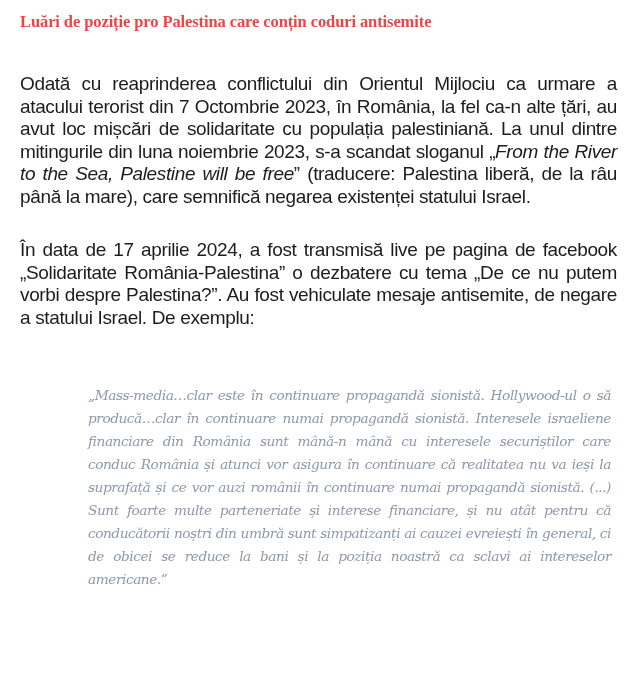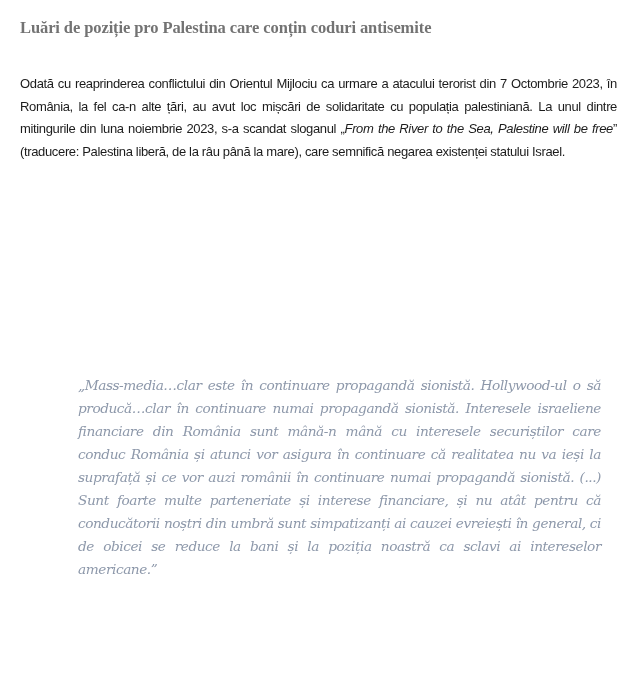--- a/index.html
+++ b/index.html
@@ -1,45 +1,46 @@
 <!DOCTYPE html>
 <html><head>
 <meta charset="utf-8">
 <style>
   html, body { margin: 0; padding: 0; background: #ffffff; }
   body { width: 628px; height: 689px; overflow: hidden; position: relative; }
   .page { position: absolute; left: 0; top: 0; width: 628px; height: 689px; }
   .heading {
-    position: absolute; left: 20px; top: 18px; width: 600px;
+    position: absolute; left: 20px; top: 12px; width: 600px;
     font-family: "Liberation Serif", serif; font-weight: bold;
-    font-size: 16.5px; color: #737373; letter-spacing: -0.1px; margin: 0;
+    font-size: 16.5px; color: #ef4444; letter-spacing: -0.1px; margin: 0;
   }
   .para {
     position: absolute; left: 20px; width: 597px; margin: 0;
     font-family: "Liberation Sans", sans-serif; font-stretch: condensed;
-    font-size: 13px; line-height: 22.6px; color: #1c1c1c;
+    font-size: 19px; line-height: 22.6px; color: #1c1c1c;
     text-align: justify; letter-spacing: -0.35px;
   }
   .p1 { top: 73px; }
   .p2 { top: 239px; }
   .quote {
-    position: absolute; left: 72px; width: 523px; margin: 6px;
+    position: absolute; left: 72px; width: 523px; margin: 16px;
     font-family: "DejaVu Serif", serif; font-style: italic;
     font-size: 13.7px; line-height: 23px; color: #8d98aa;
     text-align: justify; letter-spacing: -0.45px;
   }
   .q1 { top: 368px; }
   .q2 { top: 594px; }
   .slogan { font-style: italic; }
   .last-line-left { text-align-last: left; }
 </style>
 </head>
 <body>
 
 <div class="page">
   <h2 class="heading">Luări de poziție pro Palestina care conțin coduri antisemite</h2>
 
   <p class="para p1 last-line-left"><span>Odată cu reaprinderea conflictului din Orientul Mijlociu ca urmare a atacului terorist din 7 Octombrie 2023, în România, la fel ca-n alte țări, au avut loc mișcări de solidaritate cu populația palestiniană. La unul dintre mitingurile din luna noiembrie 2023, s-a scandat sloganul „</span><span class="slogan">From the River to the Sea, Palestine will be free</span><span>” (traducere: Palestina liberă, de la râu până la mare), care semnifică negarea existenței statului Israel.</span></p>
 
+  <p class="para p2 last-line-left">În data de 17 aprilie 2024, a fost transmisă live pe pagina de facebook „Solidaritate România-Palestina” o dezbatere cu tema „De ce nu putem vorbi despre Palestina?”. Au fost vehiculate mesaje antisemite, de negare a statului Israel. De exemplu:</p>
 
   <blockquote class="quote q1 last-line-left">„Mass-media…clar este în continuare propagandă sionistă. Hollywood-ul o să producă…clar în continuare numai propagandă sionistă. Interesele israeliene financiare din România sunt mână-n mână cu interesele securiștilor care conduc România și atunci vor asigura în continuare că realitatea nu va ieși la suprafață și ce vor auzi românii în continuare numai propagandă sionistă. (...) Sunt foarte multe parteneriate și interese financiare, și nu atât pentru că conducătorii noștri din umbră sunt simpatizanți ai cauzei evreiești în general, ci de obicei se reduce la bani și la poziția noastră ca sclavi ai intereselor americane.”</blockquote>
 
 </div>
 
 </body></html>

